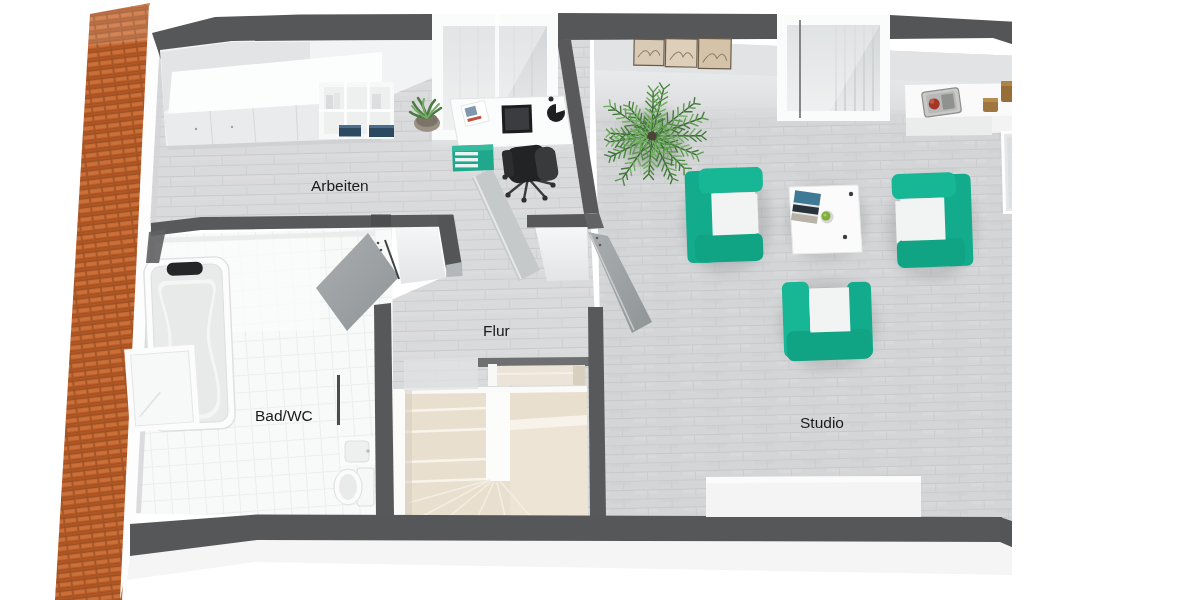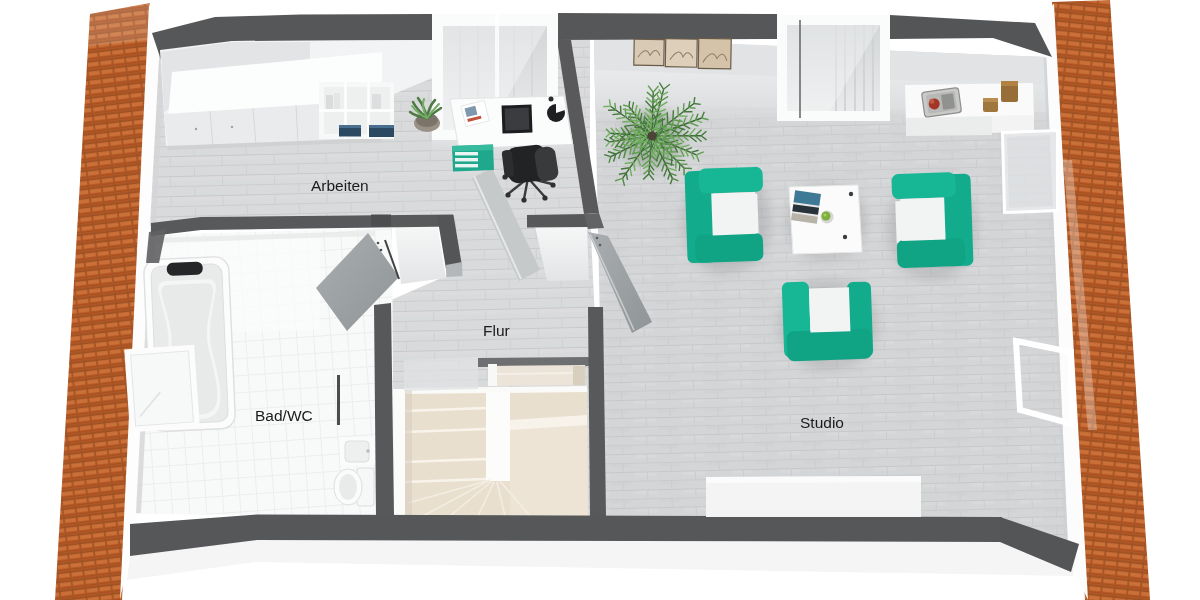--- a/index.html
+++ b/index.html
@@ -1,16 +1,16 @@
 <!DOCTYPE html>
 <html><head>
 <meta charset="utf-8">
 <style>
 html,body{margin:0;padding:0;background:#ffffff;}
-#stage{position:relative;width:1200px;height:600px;overflow:hidden;background:#ffffff;
+#stage{position:relative;width:1012px;height:600px;overflow:hidden;background:#ffffff;
  font-family:"Liberation Sans",sans-serif;}
 svg{display:block;filter:blur(0.4px)}
 </style>
 </head>
 <body>
 <div id="stage">
 <svg width="1200" height="600" viewBox="0 0 1200 600" xmlns="http://www.w3.org/2000/svg">
 <defs>
 
 <pattern id="bkL" width="13" height="9" patternUnits="userSpaceOnUse" patternTransform="rotate(-7)">

